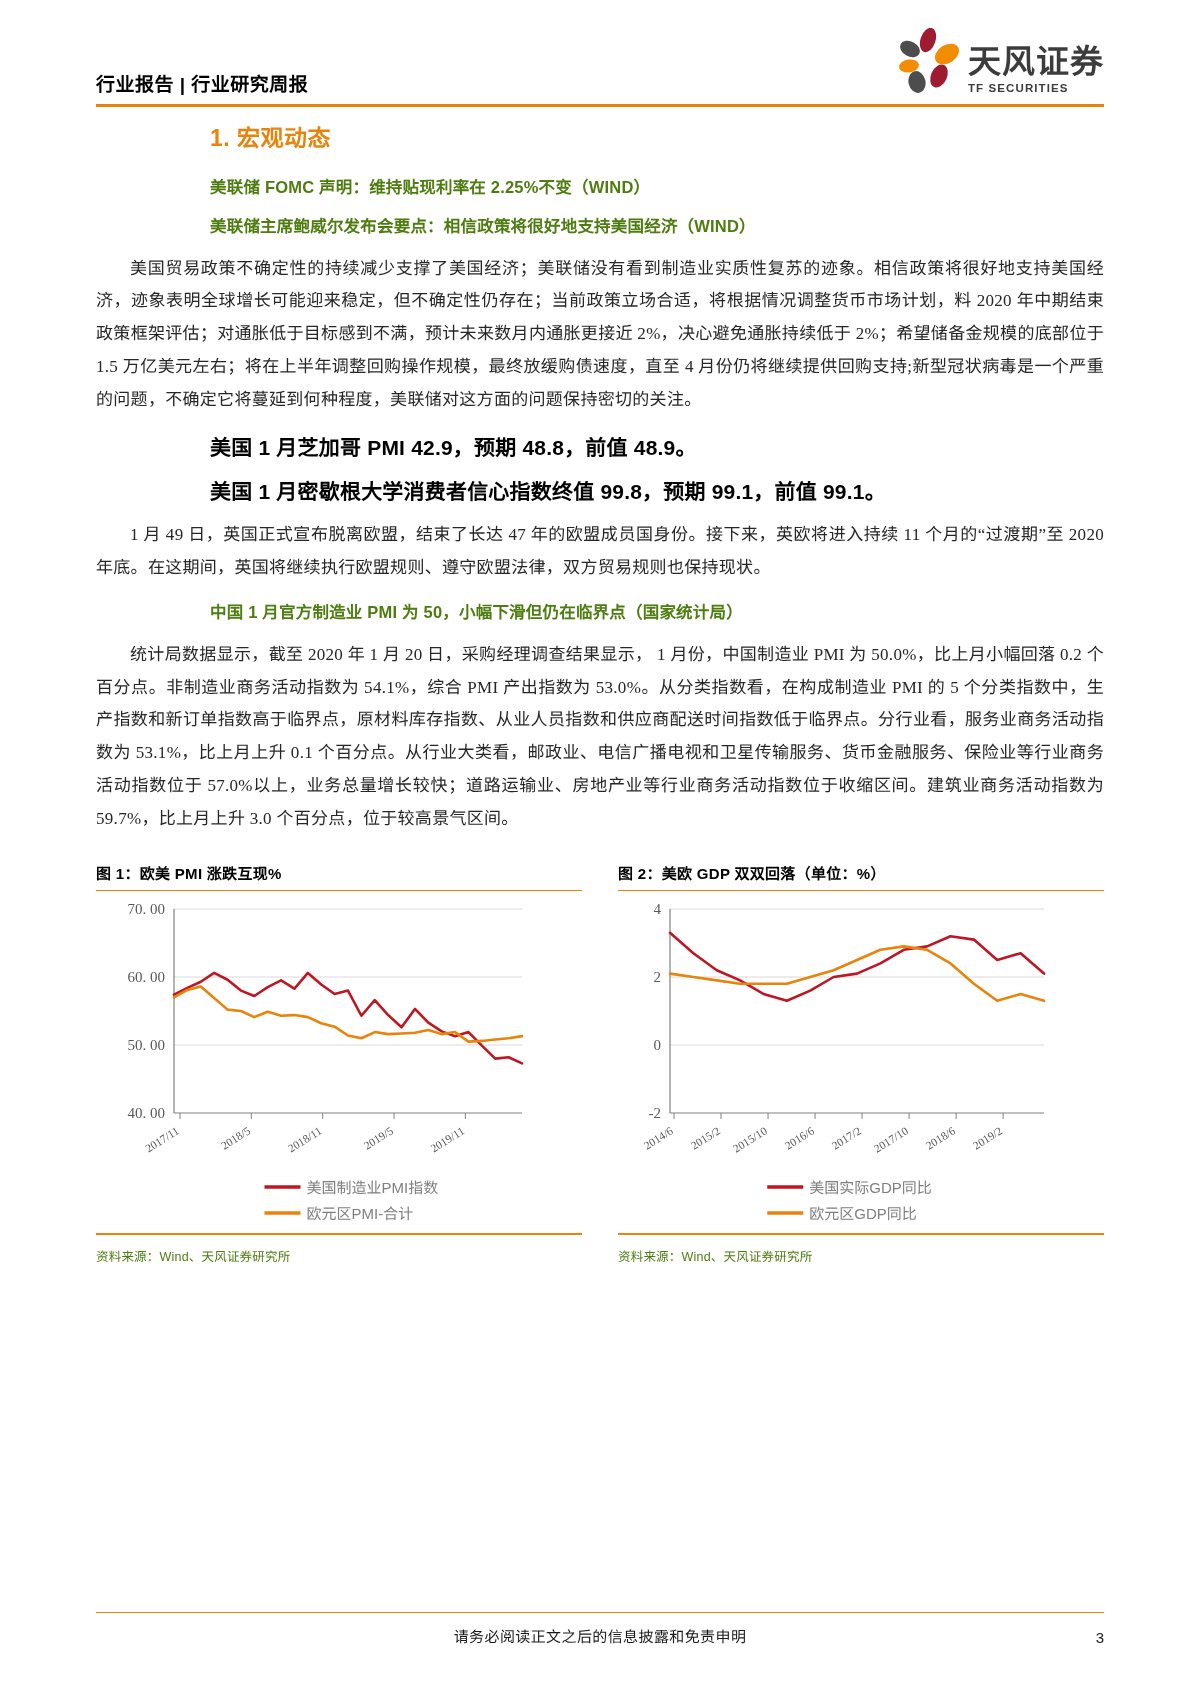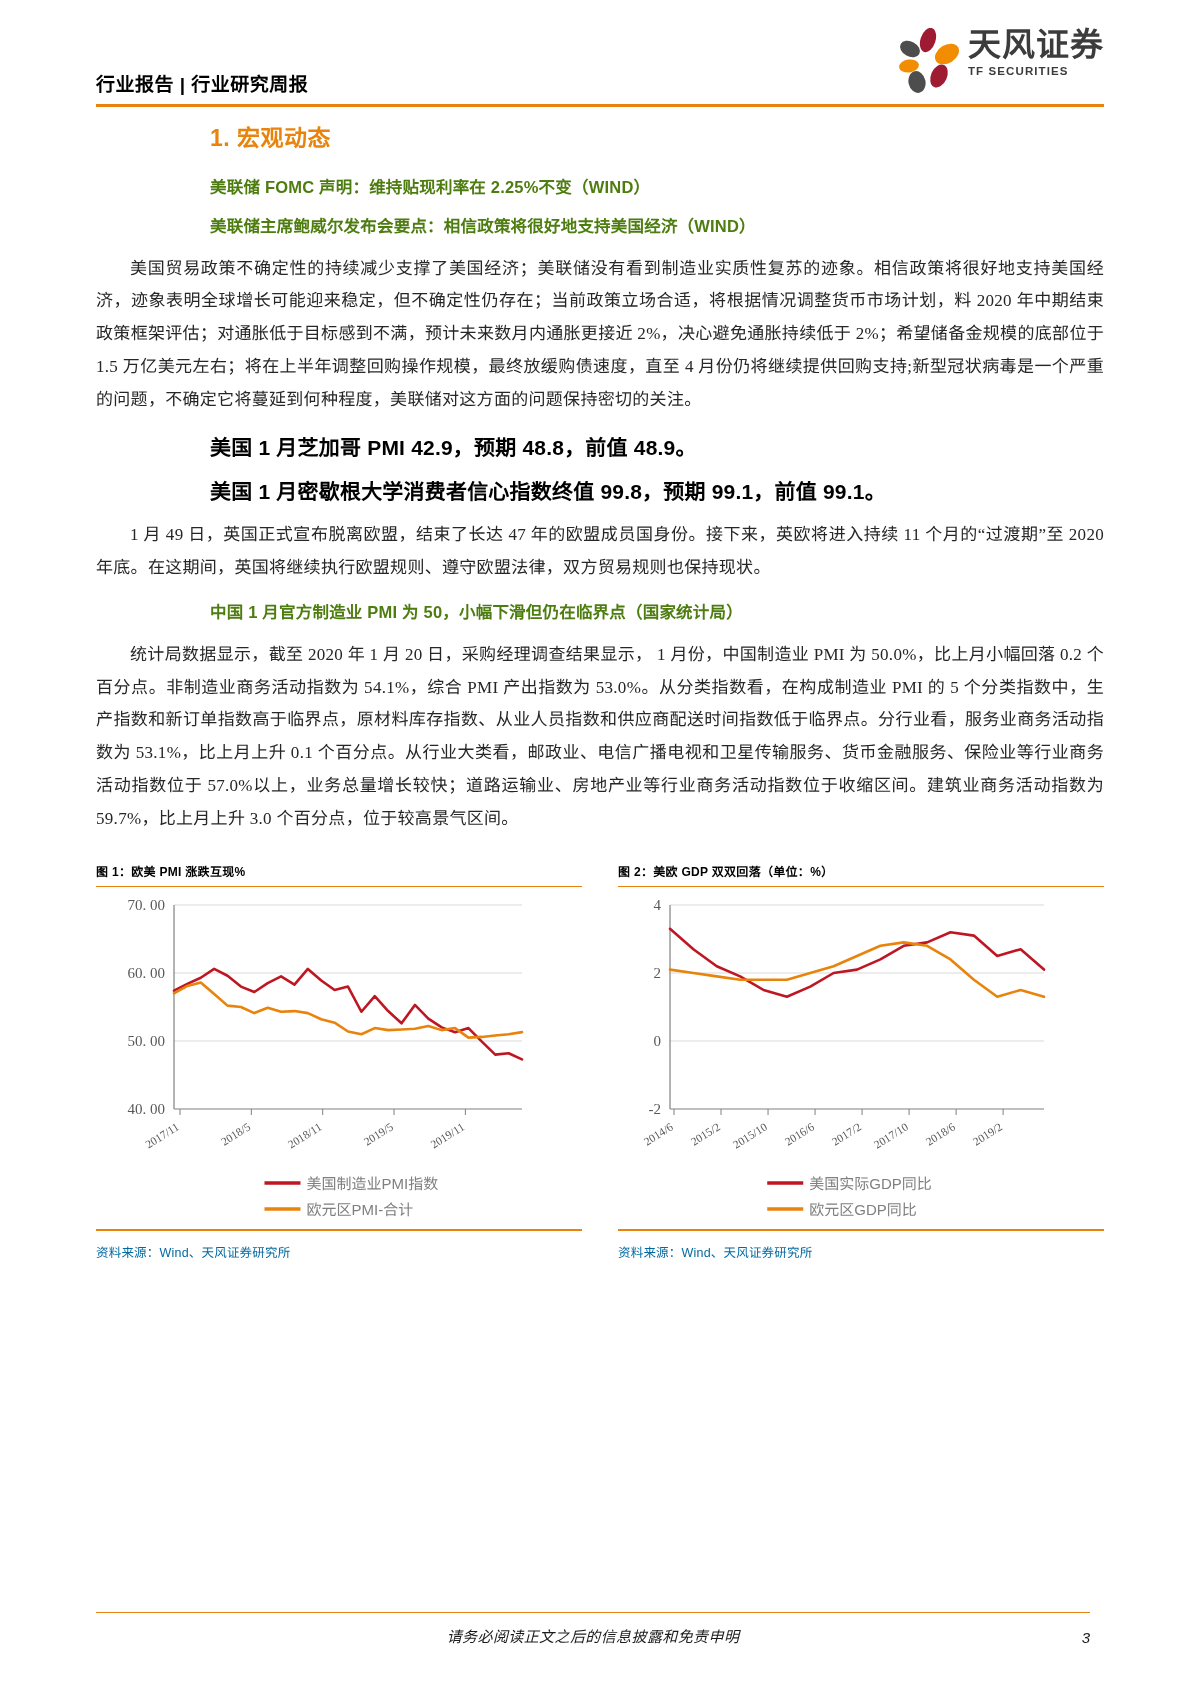--- a/index.html
+++ b/index.html
@@ -36,21 +36,21 @@
   .header-title {
     font-family: "Liberation Sans", "DejaVu Sans", sans-serif;
     font-size: 19px;
     font-weight: bold;
     letter-spacing: 0.5px;
     color: #000;
     white-space: nowrap;
   }
   .logo-wrap {
     display: flex;
-    align-items: flex-start;
+    align-items: flex-end;
     gap: 4px;
     padding-bottom: 2px;
   }
   .logo-mark {
     width: 74px;
     height: 66px;
     position: relative;
   }
   .logo-text {
     display: flex;
@@ -127,21 +127,21 @@
     display: flex;
     gap: 36px;
     margin-top: 26px;
   }
   .chart-box {
     flex: 1 1 0;
     min-width: 0;
   }
   .chart-caption {
     font-family: "Liberation Sans", "DejaVu Sans", sans-serif;
-    font-size: 12px;
+    font-size: 15px;
     font-weight: bold;
     color: #000;
     padding-bottom: 7px;
     letter-spacing: 0.3px;
   }
   .chart-rule-top {
     height: 1.5px;
     background: #E8830C;
   }
   .chart-canvas {
@@ -150,32 +150,31 @@
   }
   .chart-canvas svg { display: block; }
   .chart-rule-bottom {
     height: 1.5px;
     background: #E8830C;
     margin-top: 2px;
   }
   .chart-source {
     font-family: "Liberation Sans", "DejaVu Sans", sans-serif;
     font-size: 12.5px;
-    color: #0369a1;
+    color: #4d7c0f;
     padding-top: 11px;
     letter-spacing: 0.2px;
   }
 
   
   .footer {
     position: absolute;
     left: 96px;
-    right: 110px;
+    right: 96px;
     bottom: 52px;
-    font-style: italic;
   }
   .footer-rule {
     height: 1.5px;
     background: #E8830C;
     margin-bottom: 12px;
   }
   .footer-inner {
     display: flex;
     align-items: baseline;
     justify-content: center;

